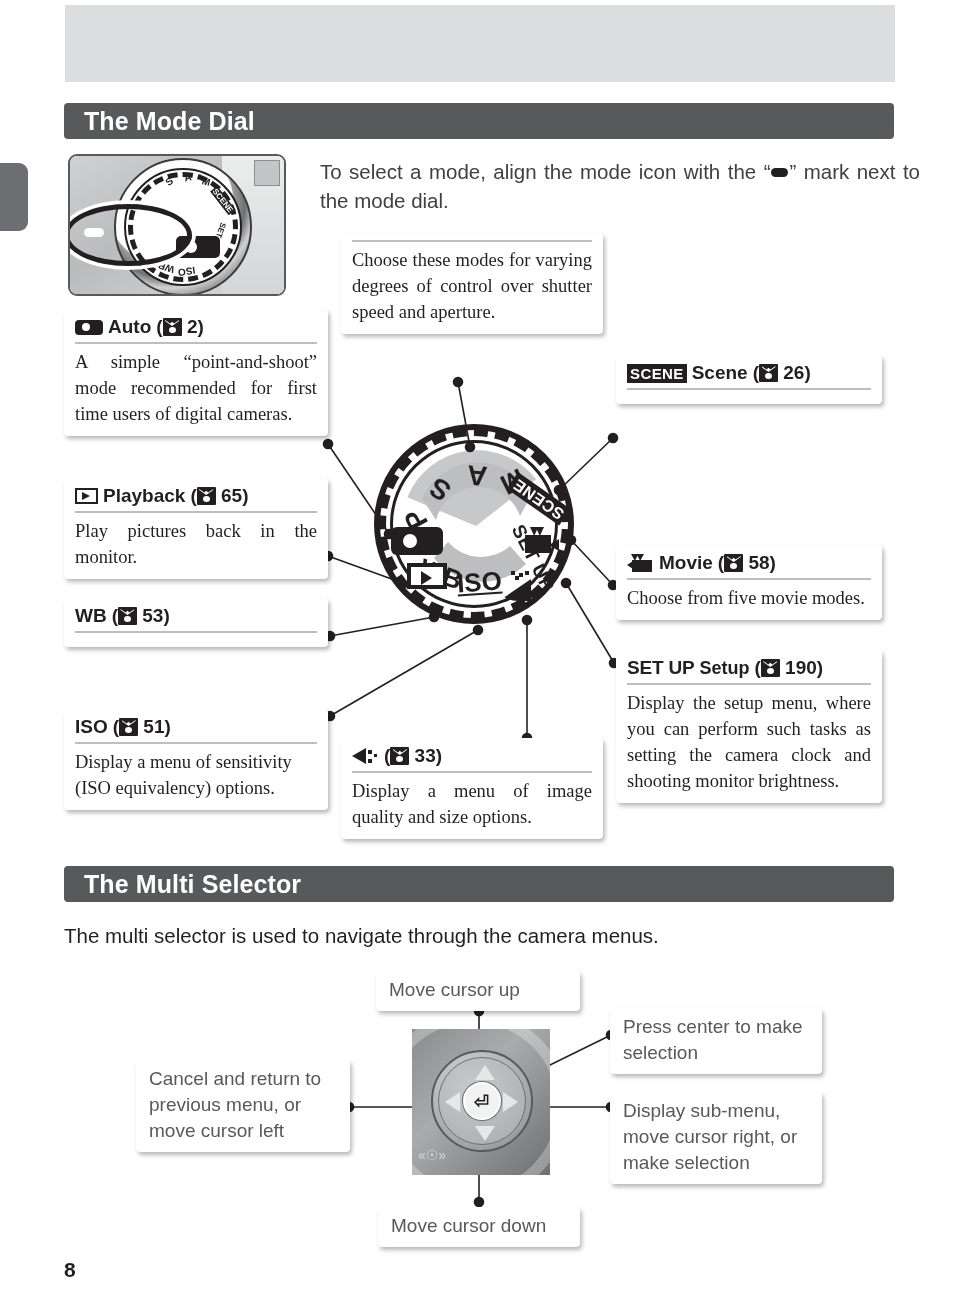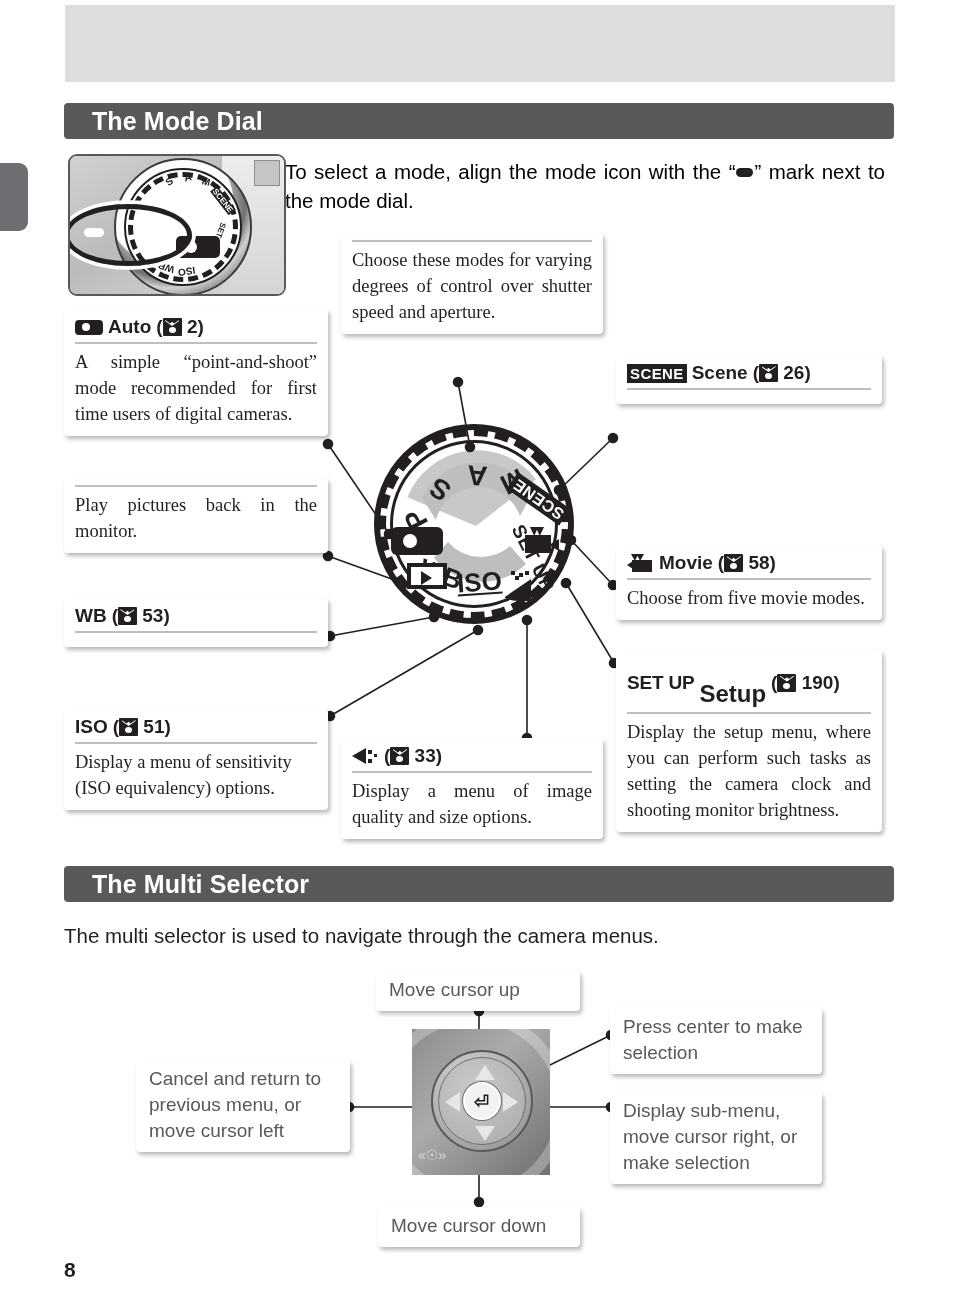--- a/index.html
+++ b/index.html
@@ -21,30 +21,30 @@
   #page-number {
     position:absolute; left:64px; top:1258px;
     font-size:21px; font-weight:bold; color:#231f20;
   }
 
   
   .sec-header {
     position:absolute; left:64px; width:830px; height:36px;
     background:#58595b; border-radius:4px;
     color:#ffffff; font-size:25px; font-weight:bold;
-    display:flex; align-items:center; padding-left:28px;
+    display:flex; align-items:center; padding-left:20px;
     letter-spacing:.1px;
   }
   #hdr-mode  { top:103px; }
   #hdr-multi { top:866px; }
 
   
   #intro-mode {
-    position:absolute; left:285px; top:157px; width:600px;
-    font-size:20.5px; line-height:29px; color:#000000;
+    position:absolute; left:320px; top:157px; width:600px;
+    font-size:20.5px; line-height:29px; color:#404040;
     text-align:justify; text-justify:inter-word;
   }
   #intro-multi {
     position:absolute; left:64px; top:922px; width:840px;
     font-size:20.5px; line-height:28px; color:#231f20;
   }
   .pill-mark{
     display:inline-block; width:17px; height:9px; background:#231f20;
     border-radius:5px; vertical-align:2px; margin:0 1px;
   }
@@ -447,20 +447,25 @@
   <div class="co-title">
     <span class="ti-auto"></span>
     <span>Auto</span>
     <span>(<span class="reficon"></span>&nbsp;<span>2</span>)</span>
   </div>
   <div class="co-rule"></div>
   <div class="co-body">A simple “point-and-shoot” mode recommended for first time users of digital cameras.</div>
 </div>
 
 <div class="callout" style="left:64px; top:478px; width:264px;">
+  <div class="co-title">
+    <span class="ti-play"></span>
+    <span>Playback</span>
+    <span>(<span class="reficon"></span>&nbsp;<span>65</span>)</span>
+  </div>
   <div class="co-rule"></div>
   <div class="co-body">Play pictures back in the monitor.</div>
 </div>
 
 <div class="callout" style="left:64px; top:598px; width:264px;">
   <div class="co-title">
     <span>WB</span>
     <span>(<span class="reficon"></span>&nbsp;<span>53</span>)</span>
   </div>
   <div class="co-rule"></div>
@@ -513,21 +518,21 @@
     <span>Movie</span>
     <span>(<span class="reficon"></span>&nbsp;<span>58</span>)</span>
   </div>
   <div class="co-rule"></div>
   <div class="co-body">Choose from five movie modes.</div>
 </div>
 
 <div class="callout" style="left:616px; top:650px; width:266px;">
   <div class="co-title">
     <span class="ti-setup">SET UP</span>
-    <span style="font-size:24px;margin-top:23px;">Setup</span>
+    <span style="font-size:18px;">Setup</span>
     <span>(<span class="reficon"></span>&nbsp;<span>190</span>)</span>
   </div>
   <div class="co-rule"></div>
   <div class="co-body">Display the setup menu, where you can perform such tasks as setting the camera clock and shooting monitor brightness.</div>
 </div>
 
 <div class="sec-header" id="hdr-multi">
   <span>The Multi Selector</span>
 </div>
 <div id="intro-multi">The multi selector is used to navigate through the camera menus.</div>

